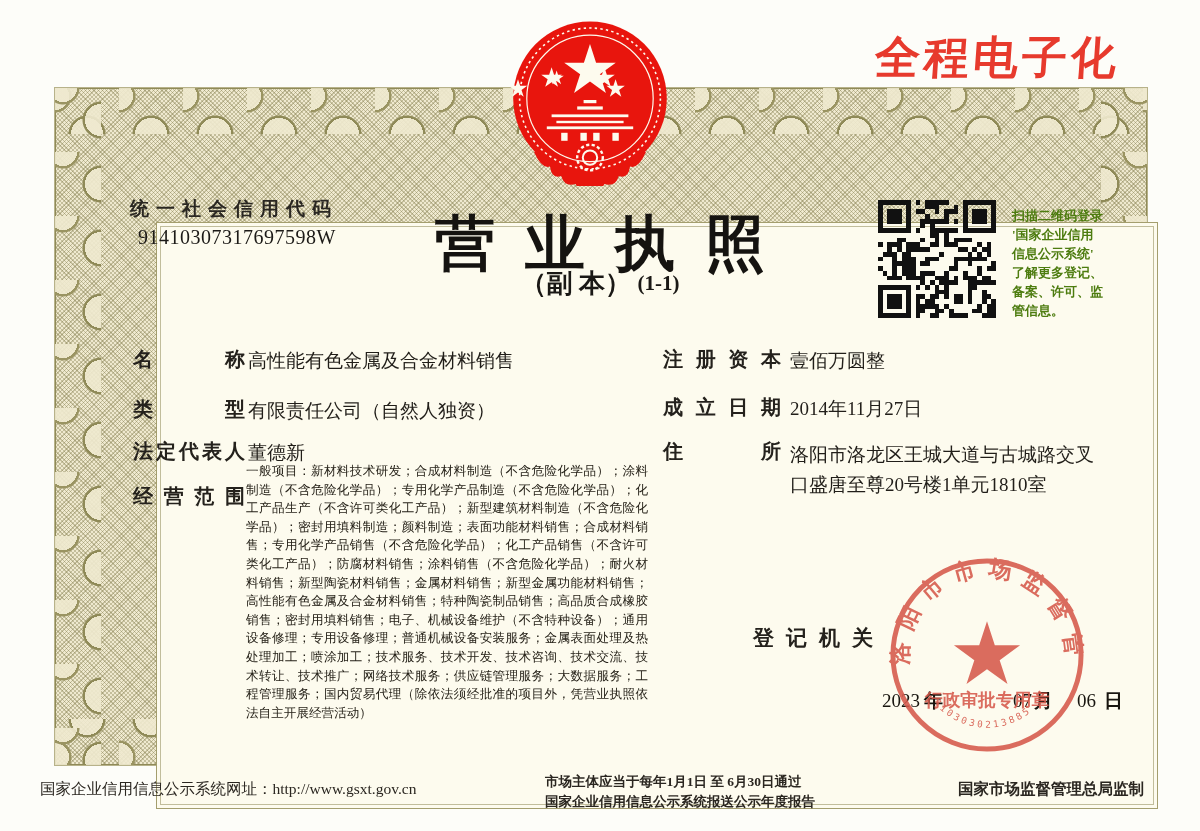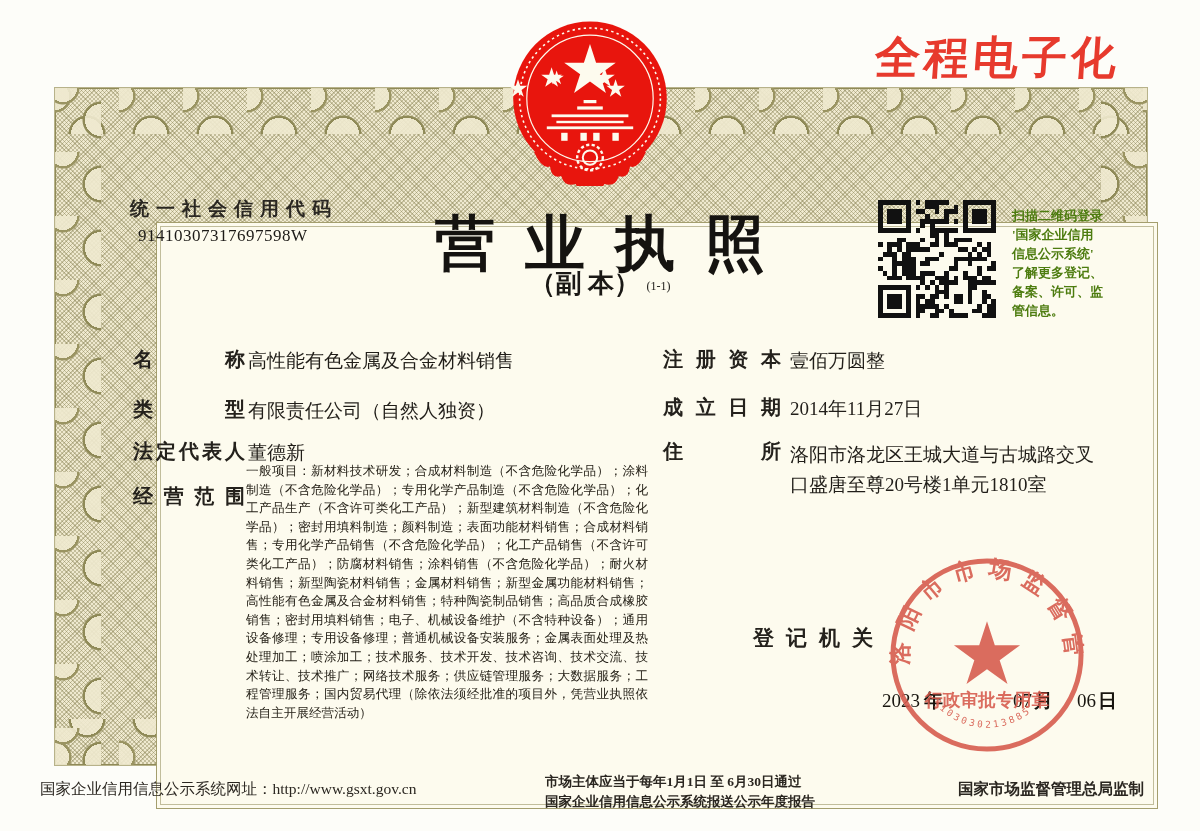--- a/index.html
+++ b/index.html
@@ -51,32 +51,32 @@
     font-size:45px;font-weight:700;color:#e73a2d;
     font-family:"Liberation Serif",serif;letter-spacing:4px;
     transform:skewX(-4deg);
   }
   
   .code-block{position:absolute;left:130px;top:196px;}
   .code-label{
     font-family:"Liberation Sans","DejaVu Sans",sans-serif;
     font-weight:700;font-size:19px;letter-spacing:7px;color:#2a2722;
   }
-  .code-value{font-size:17px;margin-top:4px;margin-left:8px;letter-spacing:.5px;}
+  .code-value{font-size:20px;margin-top:4px;margin-left:8px;letter-spacing:.5px;}
   .title{
     position:absolute;left:400px;top:204px;width:400px;text-align:center;
     font-family:"Liberation Sans","DejaVu Sans",sans-serif;
     font-size:60px;font-weight:900;letter-spacing:30px;text-indent:30px;
     color:#151310;
   }
   .subtitle{
     position:absolute;left:400px;top:266px;width:400px;text-align:center;
     font-size:26px;font-weight:700;color:#1a1815;white-space:nowrap;
   }
-  .subtitle .copyno{font-size:12px;font-weight:400;vertical-align:2px;}
+  .subtitle .copyno{font-size:21px;font-weight:700;vertical-align:2px;}
   
   .qr{position:absolute;left:876px;top:200px;width:122px;height:118px;}
   .qr svg{width:100%;height:100%;}
   .qr-caption{
     position:absolute;left:1012px;top:206px;width:104px;
     font-size:13px;line-height:19px;font-weight:700;color:#4d7c0f;
     white-space:pre-line;
   }
   
   .flabel{
@@ -97,21 +97,21 @@
     font-weight:700;font-size:21px;letter-spacing:12px;color:#24211c;white-space:nowrap;
   }
   .dateline{
     position:absolute;left:882px;top:688px;width:210px;
     font-size:19px;color:#18150f;white-space:nowrap;
   }
   .dateline .num{font-size:19px;}
   .dateline .cn{font-family:"Liberation Sans","DejaVu Sans",sans-serif;font-weight:700;}
   .dl-y{margin-right:4px;} .dl-yl{margin-right:22px;}
   .dl-m{margin-right:2px;margin-left:48px;} .dl-ml{margin-right:24px;}
-  .dl-d{margin-right:2px;}
+  .dl-d{margin-right:8px;}
   
   .seal{position:absolute;left:888px;top:556px;width:198px;height:198px;opacity:.88;}
   
   .footer-left{position:absolute;left:40px;top:779px;font-size:15.5px;font-weight:400;color:#2a2620;text-align:right;}
   .footer-mid{position:absolute;left:545px;top:772px;font-size:13.5px;line-height:19.5px;font-weight:600;color:#2a2620;white-space:pre-line;}
   .footer-right{position:absolute;left:958px;top:779px;font-size:15.5px;font-weight:600;color:#2a2620;}
 </style>
 </head>
 <body>
 

